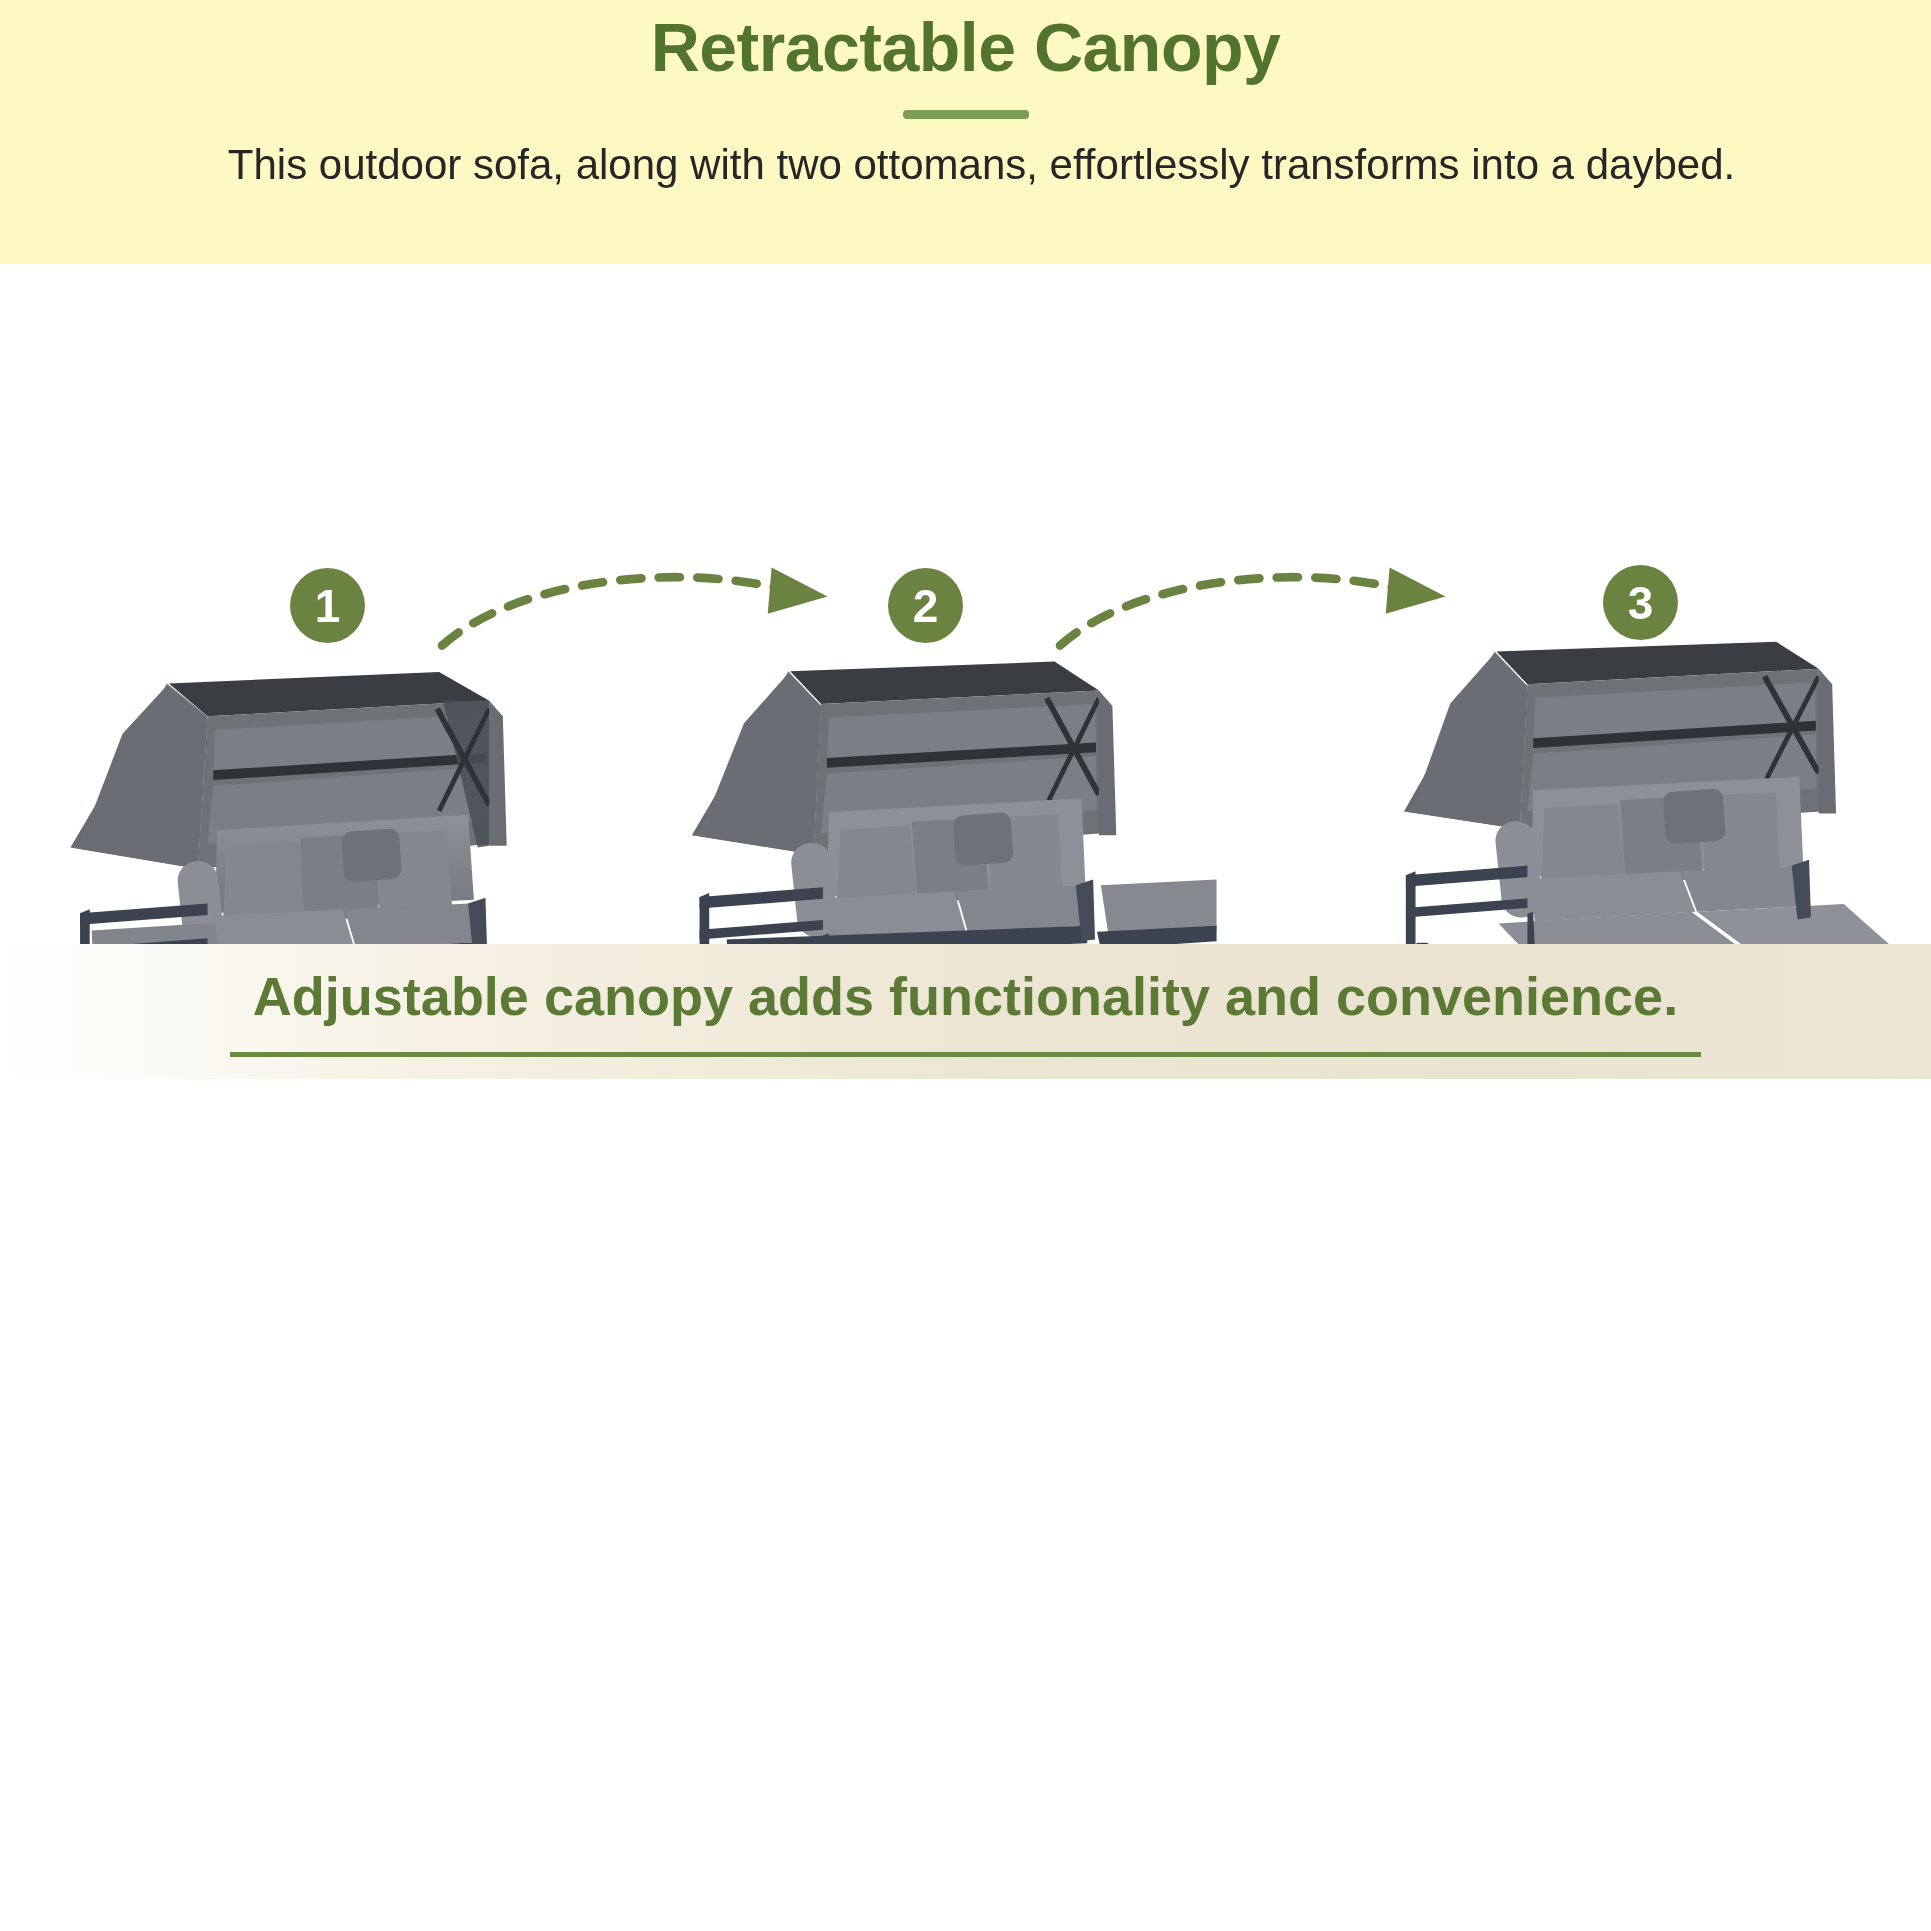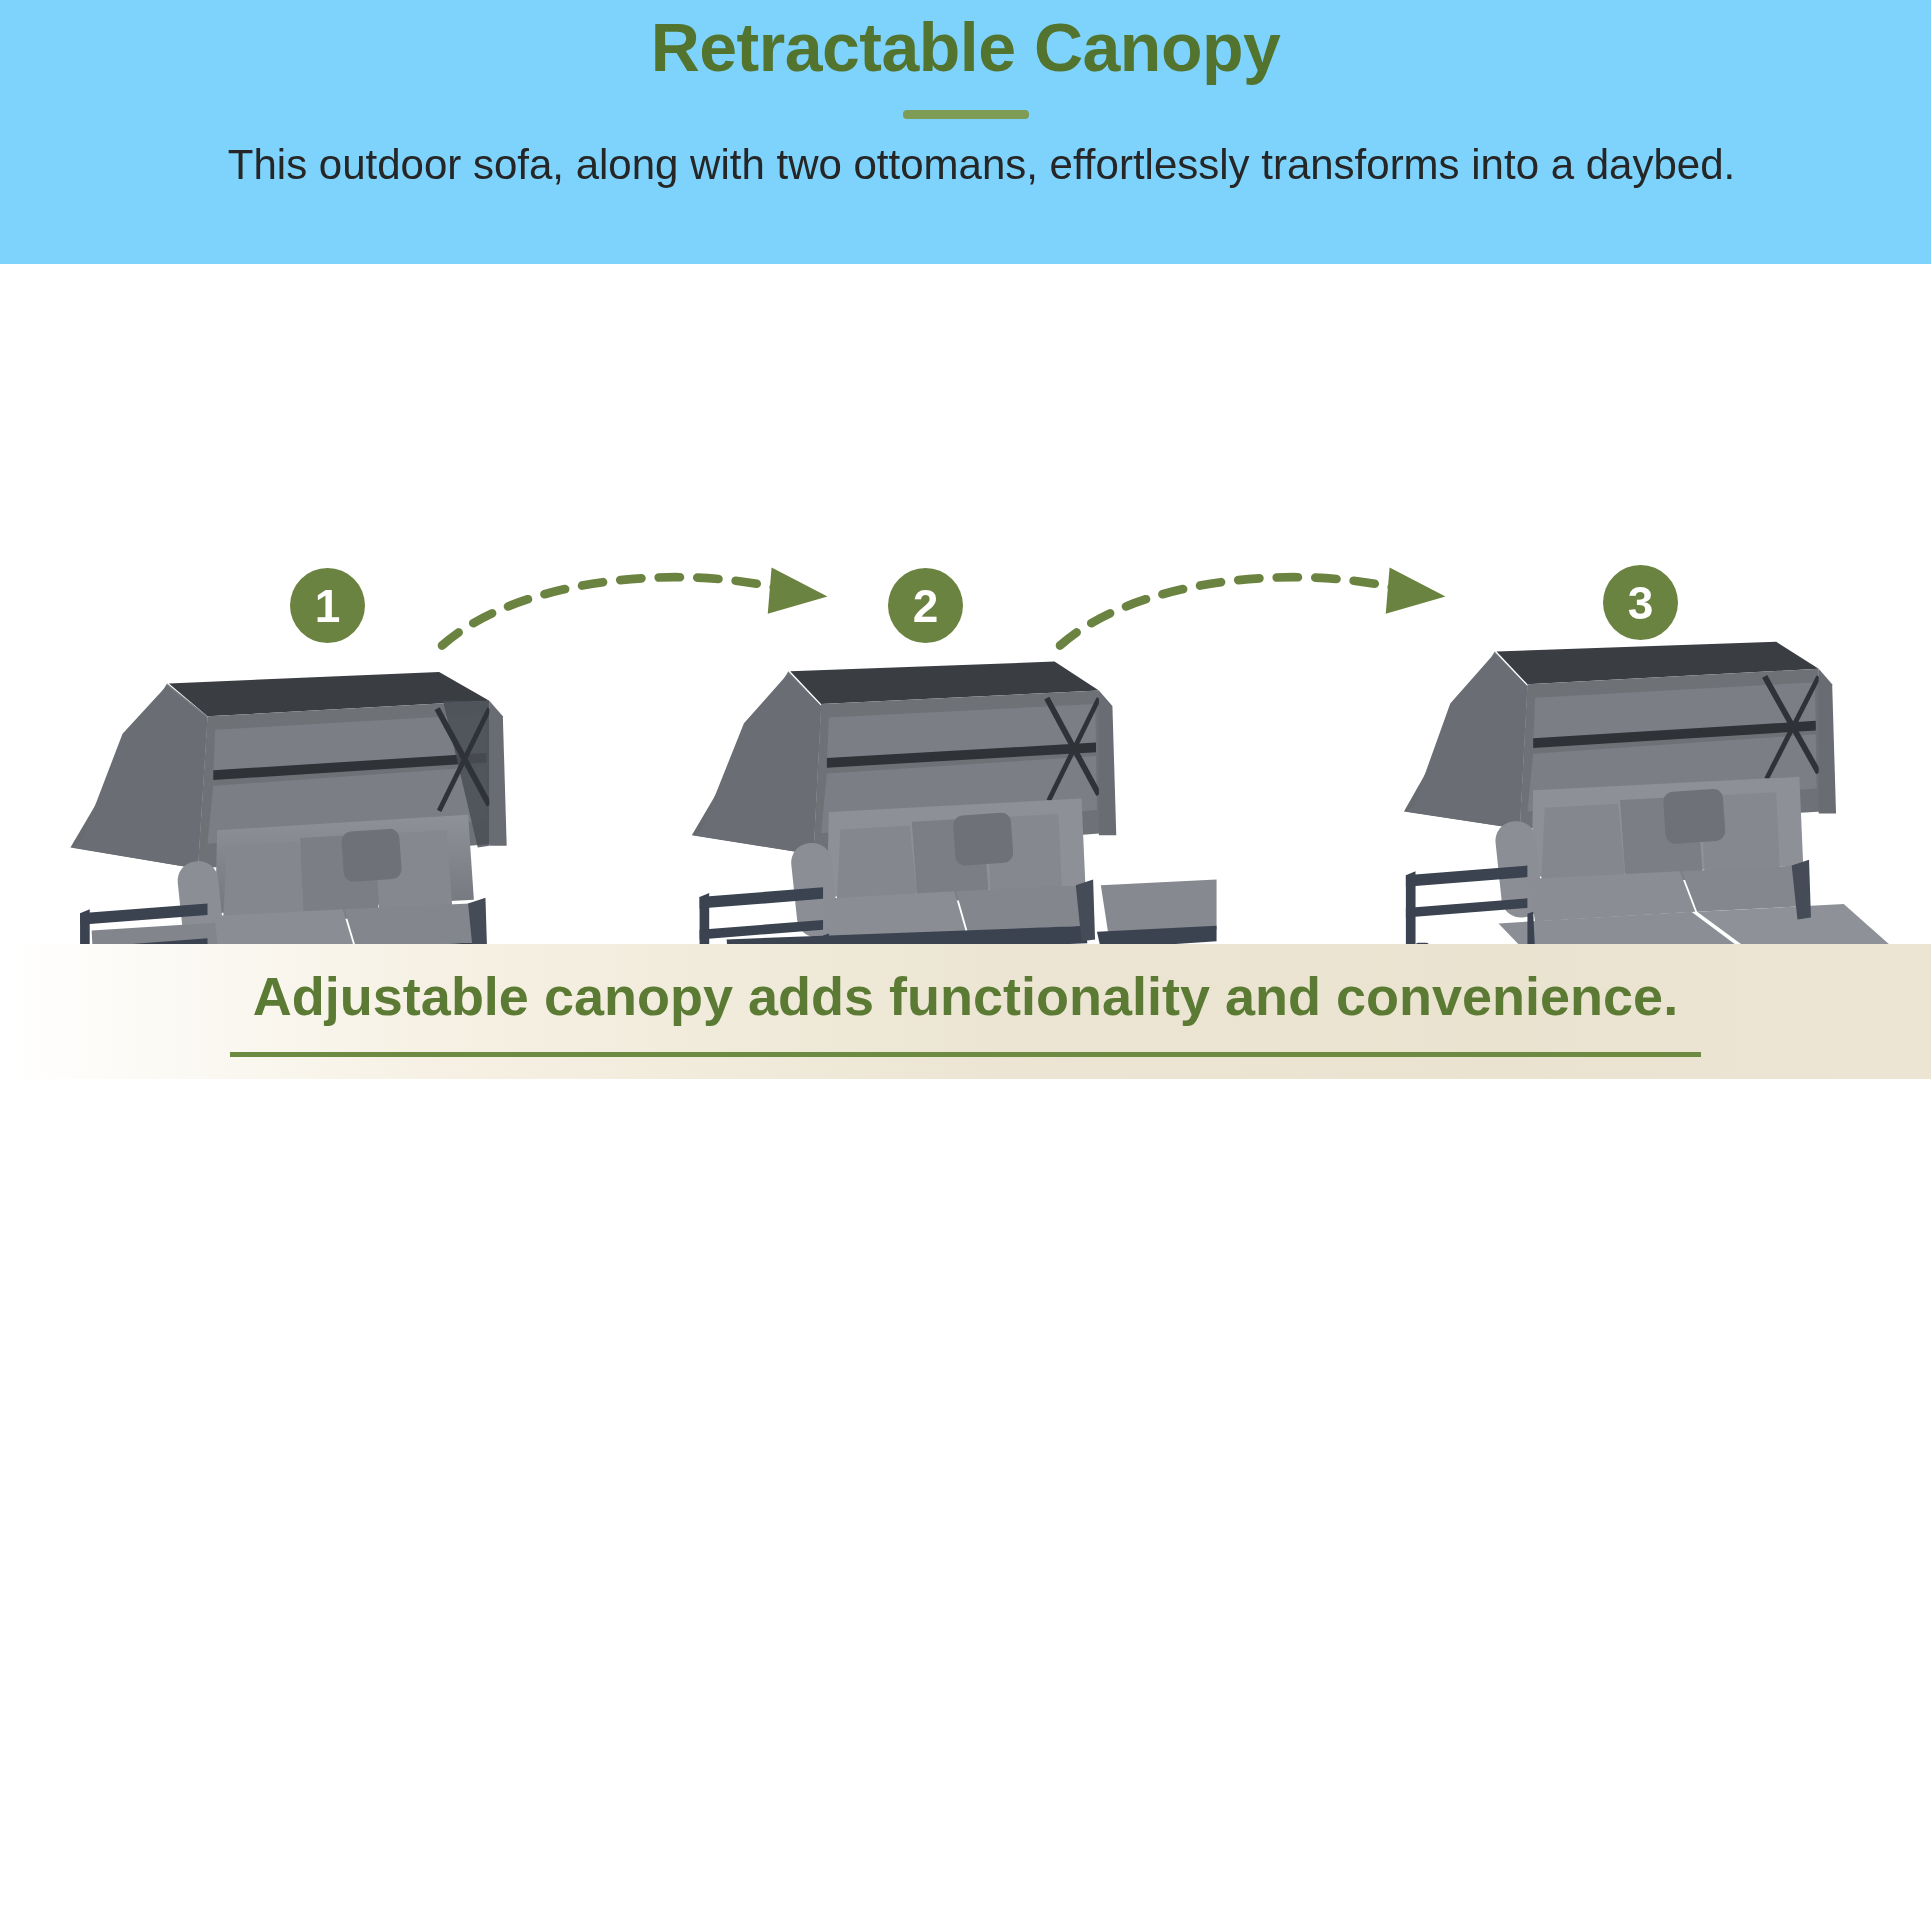--- a/index.html
+++ b/index.html
@@ -8,21 +8,21 @@
     background:#ffffff;
     font-family:"Liberation Sans",sans-serif;
     overflow:hidden;
     position:relative;
   }
   .page{position:relative;width:1931px;height:1931px;}
 
   
   .header-band{
     position:absolute;left:0;top:0;width:1931px;height:264px;
-    background:#7dd3fc;
+    background:#fef9c3;
   }
   .title{
     position:absolute;left:0;top:11.6px;width:1931px;
     text-align:center;
     font-size:68px;font-weight:bold;letter-spacing:-0.5px;
     color:#53742f;
     line-height:1.05;
   }
   .title-rule{
     position:absolute;left:50%;top:110px;margin-left:-63px;

